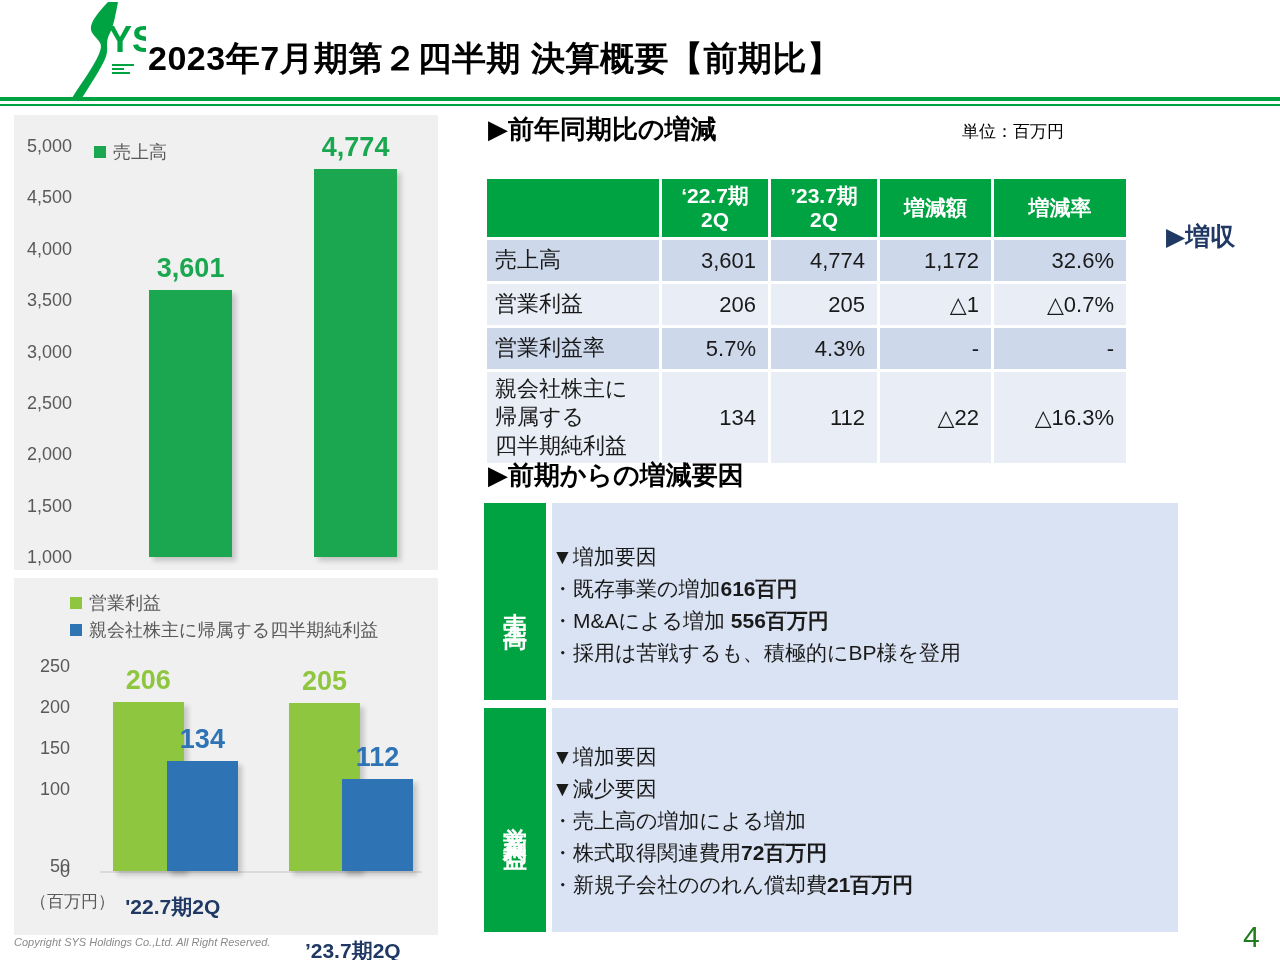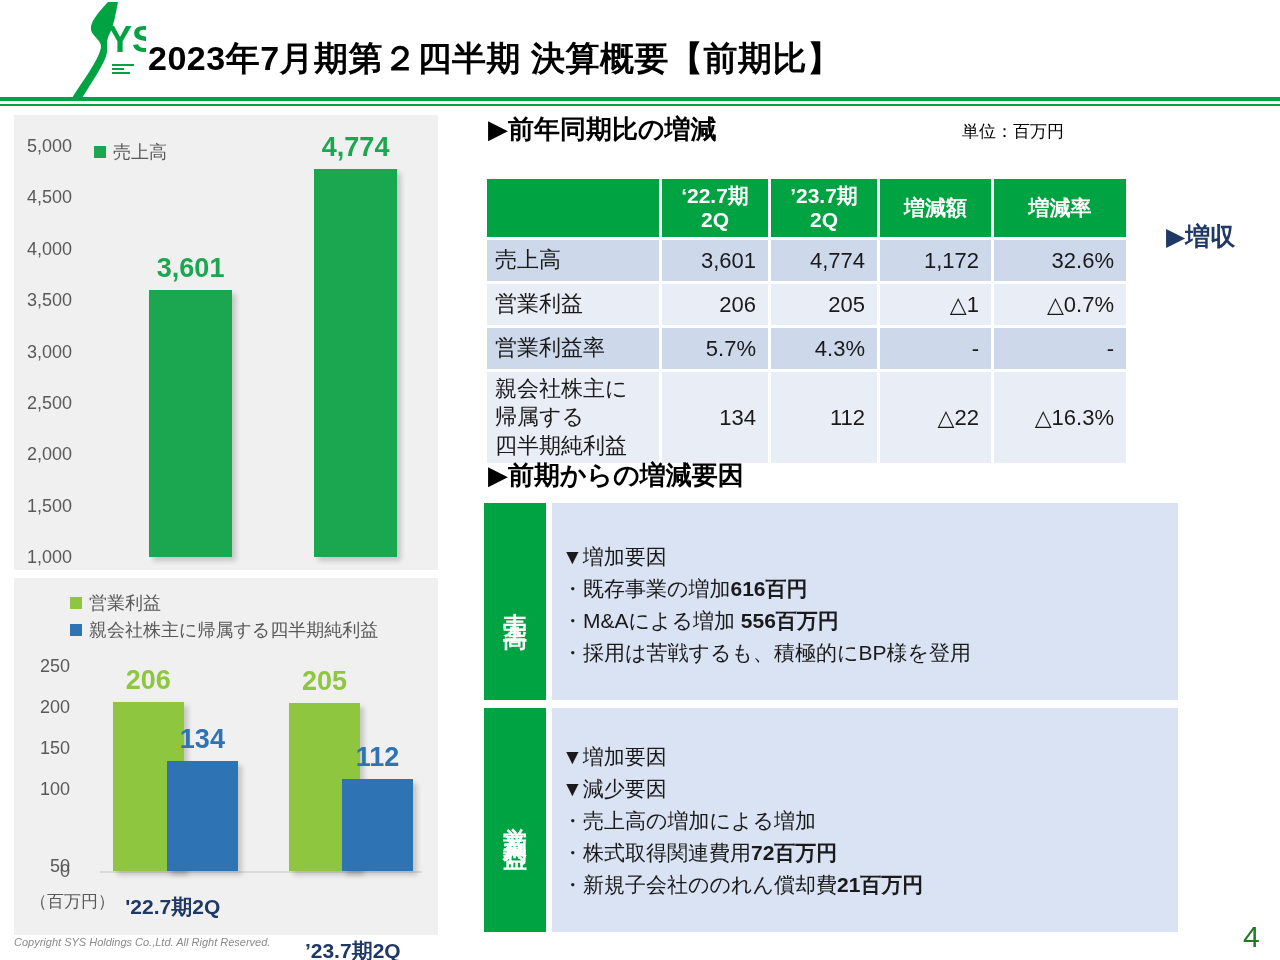--- a/index.html
+++ b/index.html
@@ -53,21 +53,21 @@
   .cmp-table tbody tr.tall{height:94px;}
   .col0{width:175px;} .col1{width:109px;} .col2{width:109px;} .col3{width:114px;} .col4{width:135px;}
   .callout{position:absolute;left:1166px;top:220px;font-size:25px;font-weight:bold;color:#1F3864;white-space:nowrap;}
   
   .factor-box{position:absolute;left:484px;width:694px;display:flex;}
   .fb1{top:503px;height:197px;} .fb2{top:708px;height:224px;}
   .fb-label{width:62px;background:#00A342;color:#fff;font-weight:bold;font-size:24px;
     display:flex;align-items:center;justify-content:center;
     writing-mode:vertical-rl;text-orientation:upright;letter-spacing:6px;}
   .fb-gap{width:6px;background:#fff;}
-  .fb-content{flex:1;background:#DAE3F3;font-size:21px;line-height:32px;padding-left:10px;box-sizing:border-box;}
+  .fb-content{flex:1;background:#DAE3F3;font-size:21px;line-height:32px;box-sizing:border-box;}
   .fb1 .fb-content{padding-top:38px;} .fb2 .fb-content{padding-top:33px;}
   .fline .b{font-weight:bold;}
   
   .copyright{position:absolute;left:14px;top:936px;font-size:11px;font-style:italic;color:#8a8a8a;}
   .page-num{position:absolute;left:1243px;top:920px;font-size:30px;color:#1E7D1E;}
   .tagline-bars{display:flex;flex-direction:column;gap:2px;position:absolute;left:44px;top:62px;}
   .tagline-bars span{display:block;height:2px;background:#00A342;}
 </style>
 </head>
 <body>

